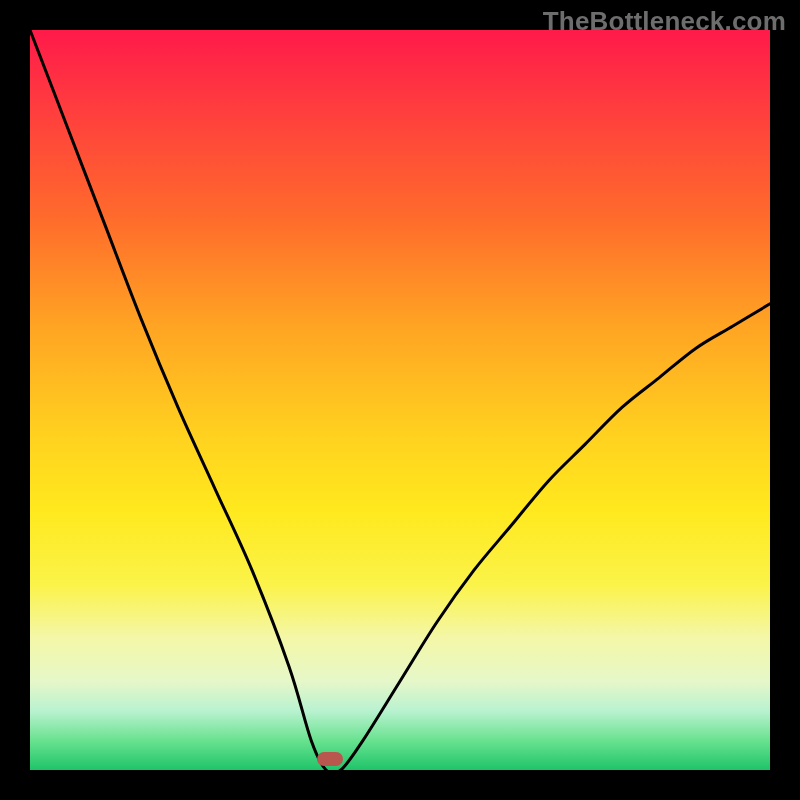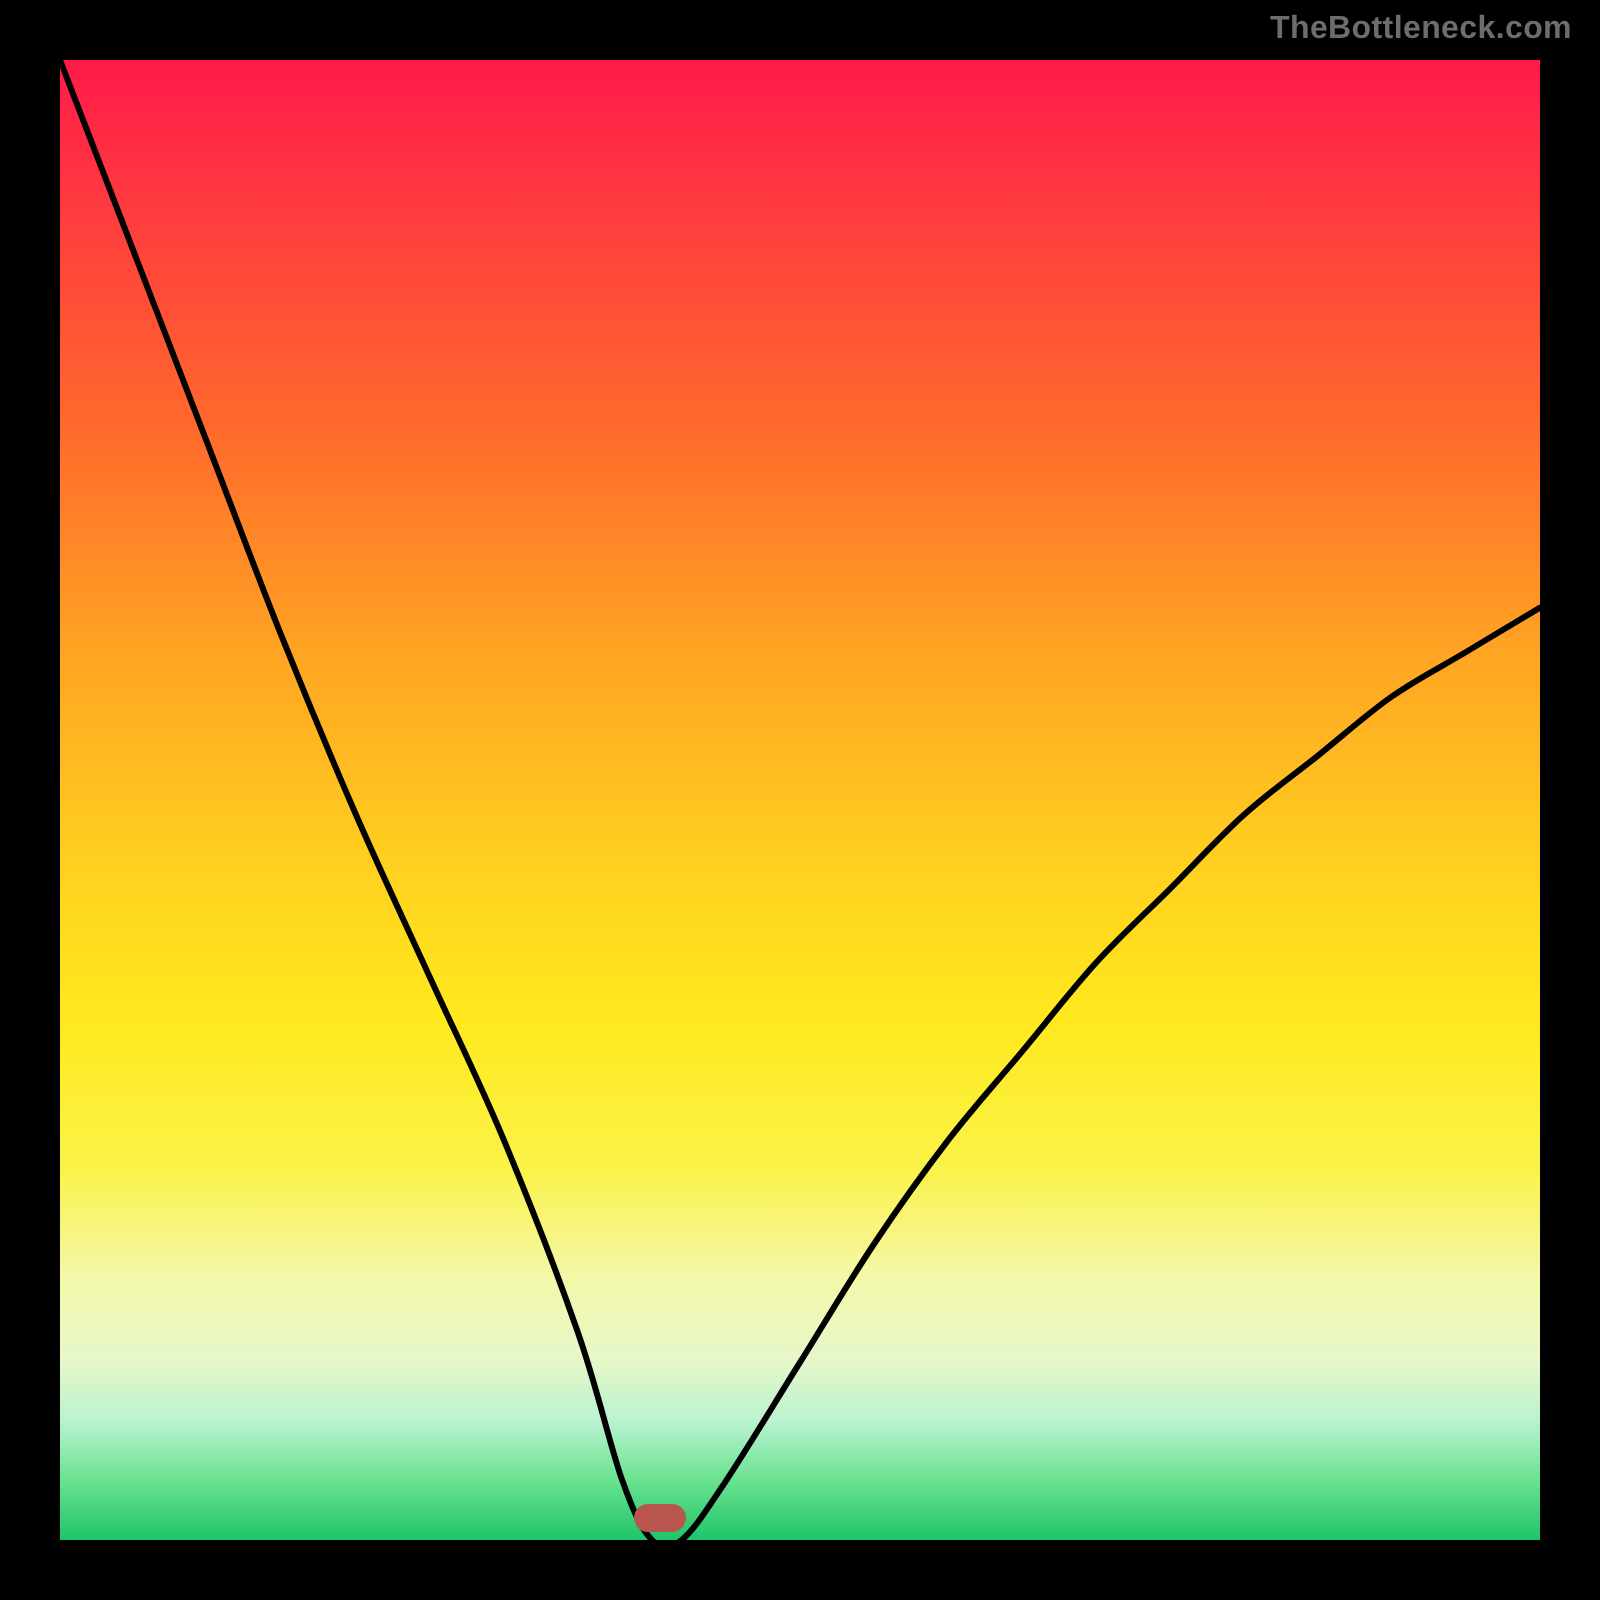--- a/index.html
+++ b/index.html
@@ -8,21 +8,21 @@
     position: relative;
     width: 800px;
     height: 800px;
     background: #000;
   }
   .watermark {
     position: absolute;
     top: 6px;
     right: 14px;
     font-family: Arial, Helvetica, sans-serif;
-    font-size: 16px;
+    font-size: 26px;
     font-weight: 600;
     color: #6d6d6d;
     z-index: 5;
     letter-spacing: 0.2px;
   }
   .plot-area {
     position: absolute;
     left: 30px;
     top: 30px;
     width: 740px;

